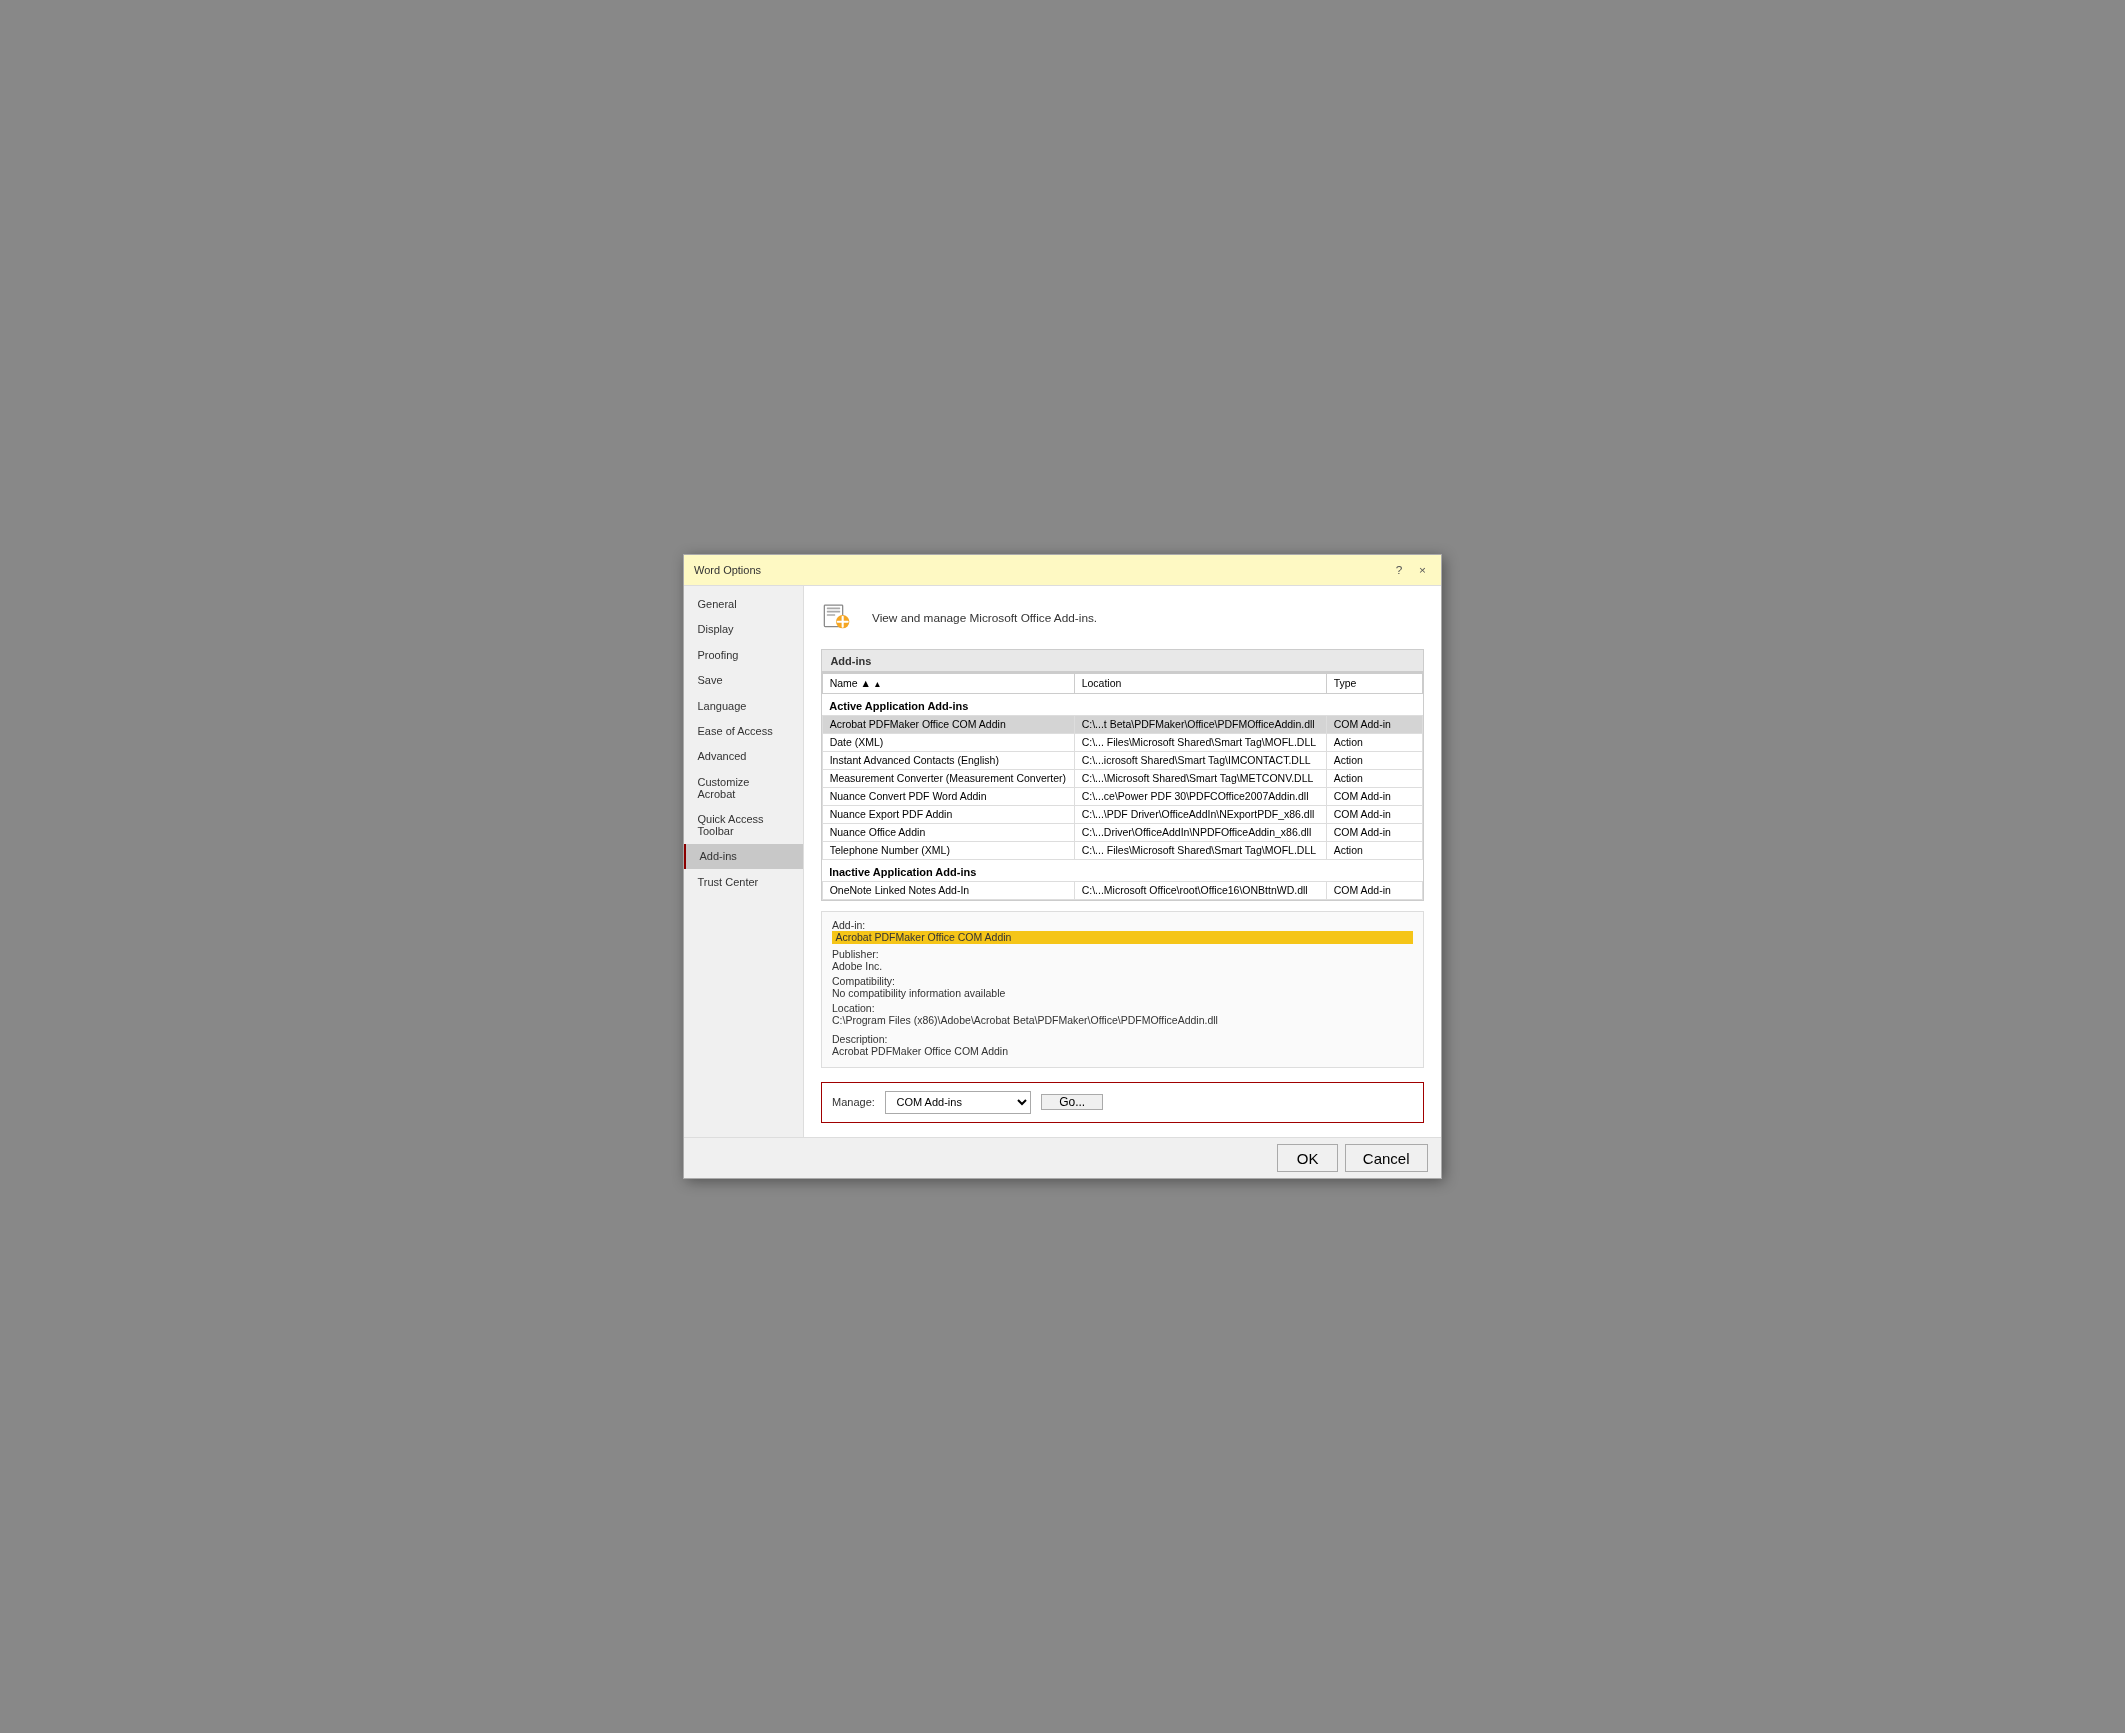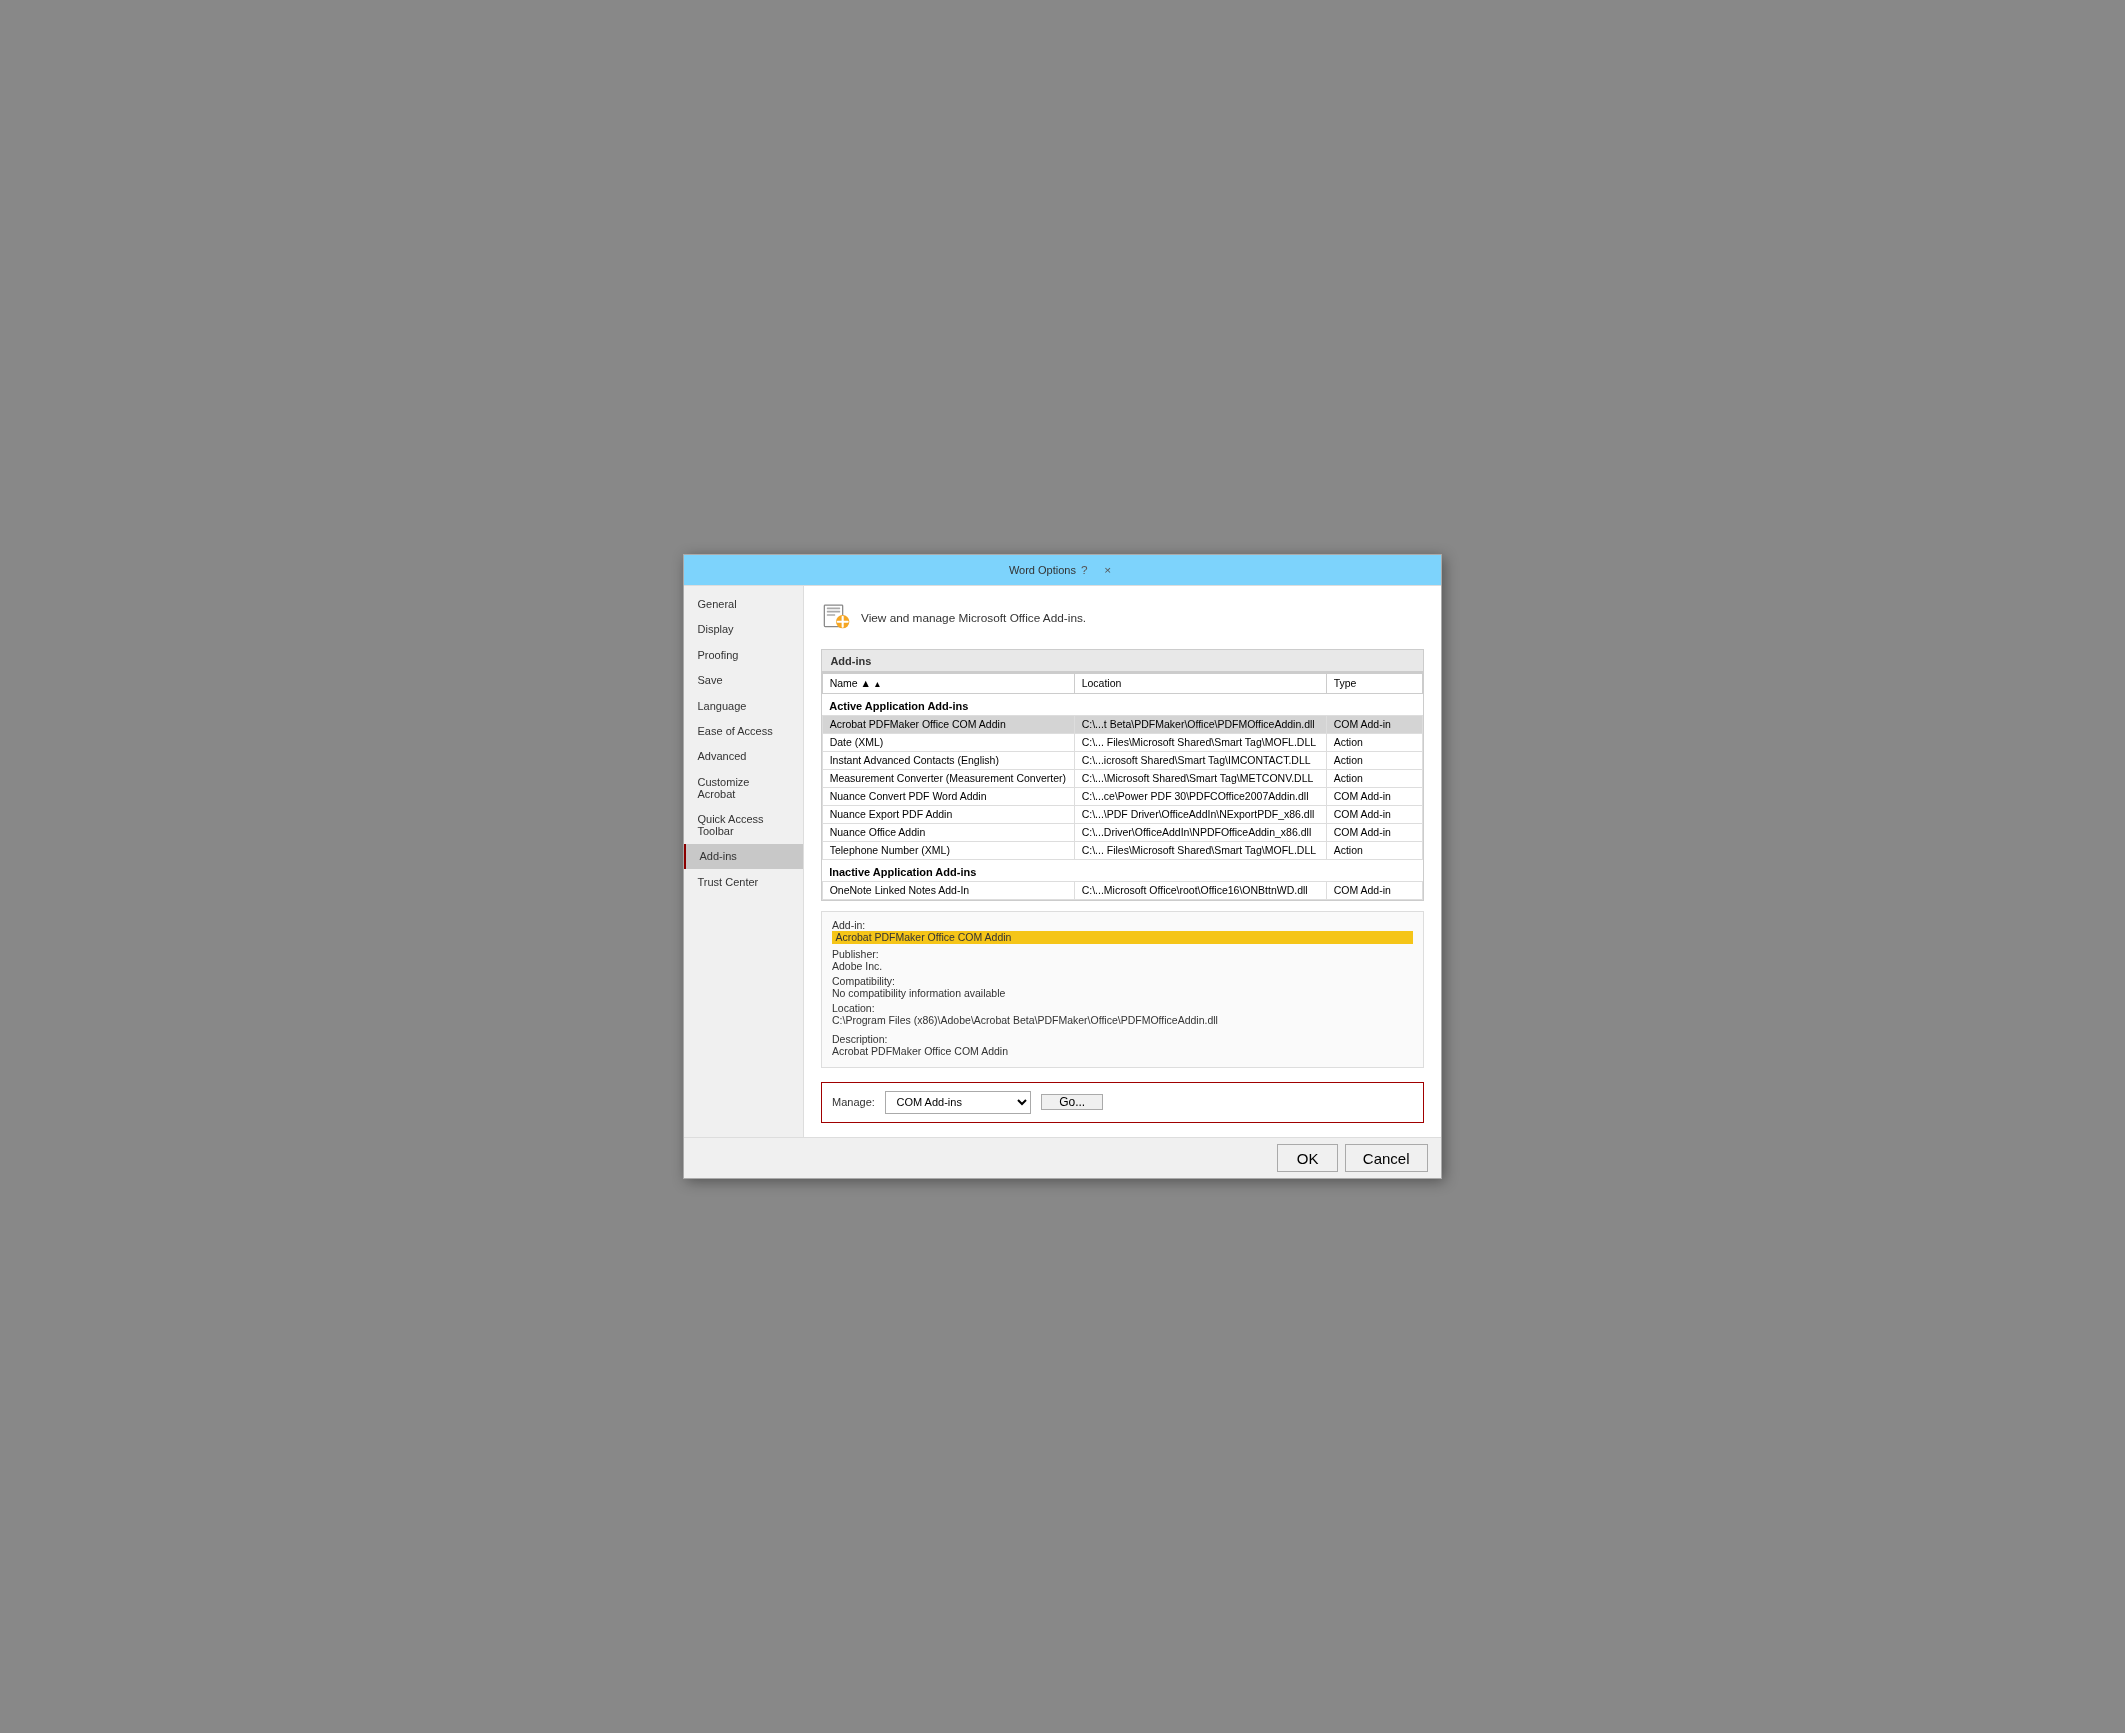--- a/index.html
+++ b/index.html
@@ -1,27 +1,27 @@
 <!DOCTYPE html>
 <html style="font-size:13.5px"><head>
   <meta charset="utf-8">
   <style>
     * { box-sizing: border-box; margin: 0; padding: 0; }
     body { background: #888; display: flex; justify-content: center; align-items: center; min-height: 100vh; font-family: 'Segoe UI', Arial, sans-serif; font-size: 11px; }
     .dialog { width: 759px; background: #f0f0f0; border: 0.8px solid #aaa; box-shadow: 3.4px 3.4px 13.5px rgba(0,0,0,0.4); display: flex; flex-direction: column; }
-    .title-bar { background: #7dd3fc; padding: 6.7px 10px; display: flex; align-items: center; justify-content: center; border-bottom: 0.8px solid #ddd; }
+    .title-bar { background: #fef9c3; padding: 6.7px 10px; display: flex; align-items: center; justify-content: space-between; border-bottom: 0.8px solid #ddd; }
     .title-bar-title { font-size: 11px; color: #333; }
     .title-bar-controls { display: flex; gap: 6.7px; align-items: center; }
     .title-bar-btn { background: none; border: none; cursor: pointer; font-size: 11.8px; color: #555; padding: 1.7px 5px; }
     .dialog-body { display: flex; flex: 1; }
     .sidebar { width: 120px; background: #f0f0f0; border-right: 0.8px solid #ddd; padding: 5px 0; }
     .sidebar-item { padding: 6.7px 13.5px; cursor: pointer; color: #333; font-size: 11px; }
     .sidebar-item.active { background: #c8c8c8; border-left: 2.5px solid #8b0000; font-weight: normal; }
     .main-content { flex: 1; padding: 13.5px 17px; background: #fff; overflow-y: auto; }
-    .page-header { display: flex; align-items: center; gap: 10px; margin-bottom: 13.5px; }
+    .page-header { display: flex; align-items: center; gap: 21px; margin-bottom: 13.5px; }
     .header-icon { font-size: 23.6px; }
     .header-text { font-size: 11.8px; color: #333; }
     .section-title { background: #e8e8e8; padding: 4.2px 8.4px; font-weight: bold; font-size: 11px; color: #333; margin-bottom: 0; border: 0.8px solid #ccc; }
     .addins-table { width: 100%; border-collapse: collapse; font-size: 10.5px; }
     .addins-table th { background: #fff; border: 0.8px solid #ccc; padding: 3.4px 6.7px; text-align: left; font-weight: normal; font-size: 10.5px; cursor: pointer; }
     .addins-table th.sorted::after { content: ' ▲'; font-size: 8.4px; }
     .addins-table td { border: 0.8px solid #ddd; padding: 2.5px 6.7px; vertical-align: top; }
     .addins-table tr.selected td { background: #d4d4d4; }
     .group-header td { font-weight: bold; background: #fff; border: none; padding: 6.7px 6.7px 2.5px 6.7px; font-size: 11px; }
     .table-wrapper { border: 0.8px solid #ccc; margin-bottom: 10px; max-height: 270px; overflow-y: auto; }

